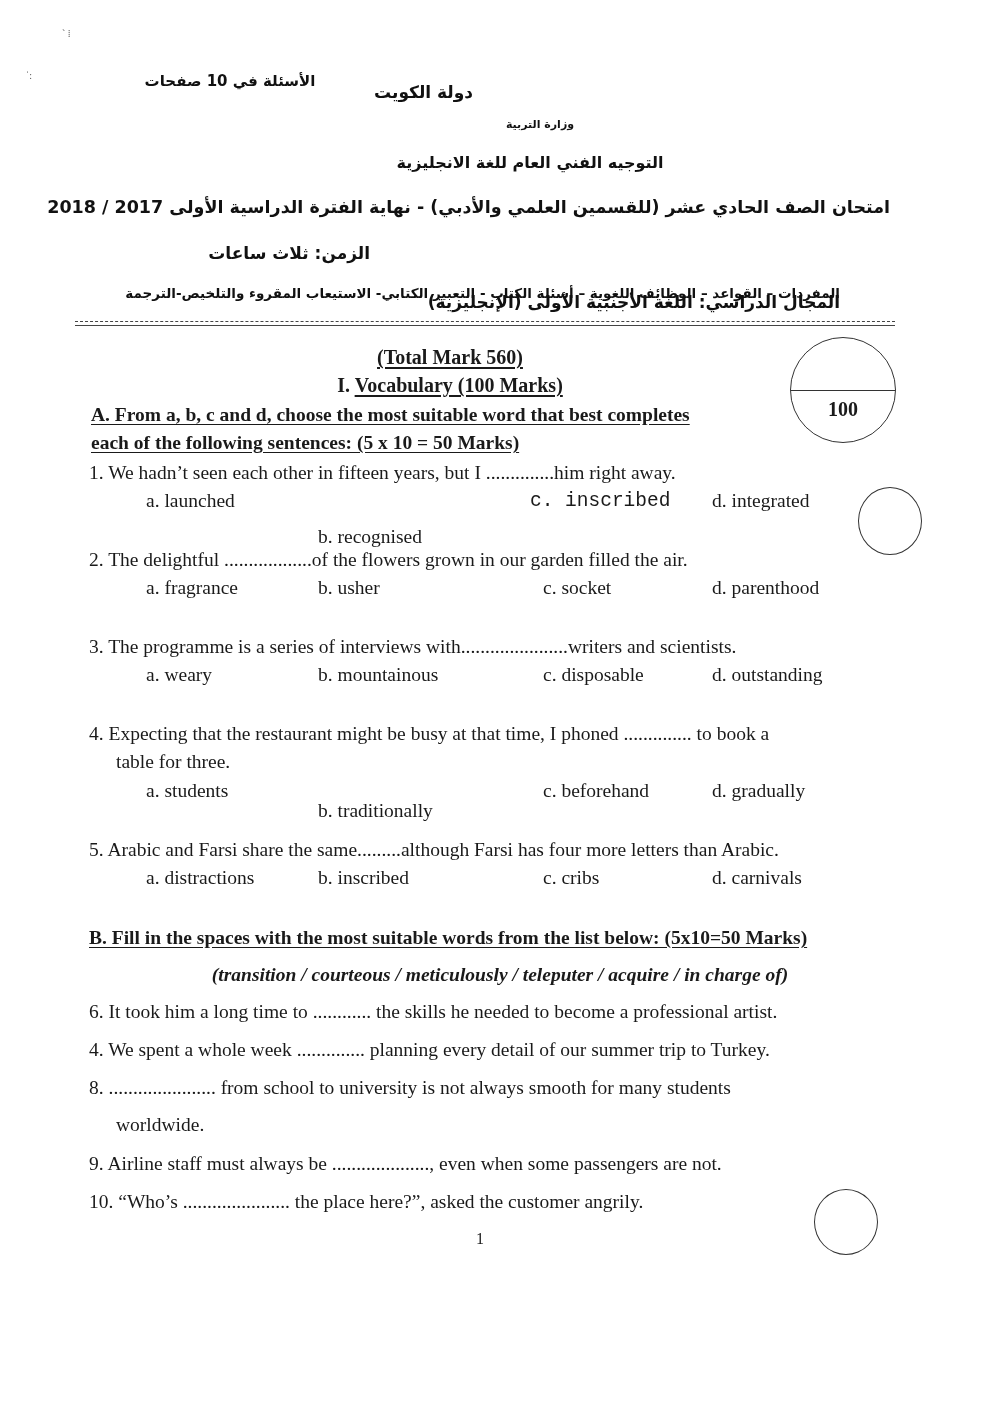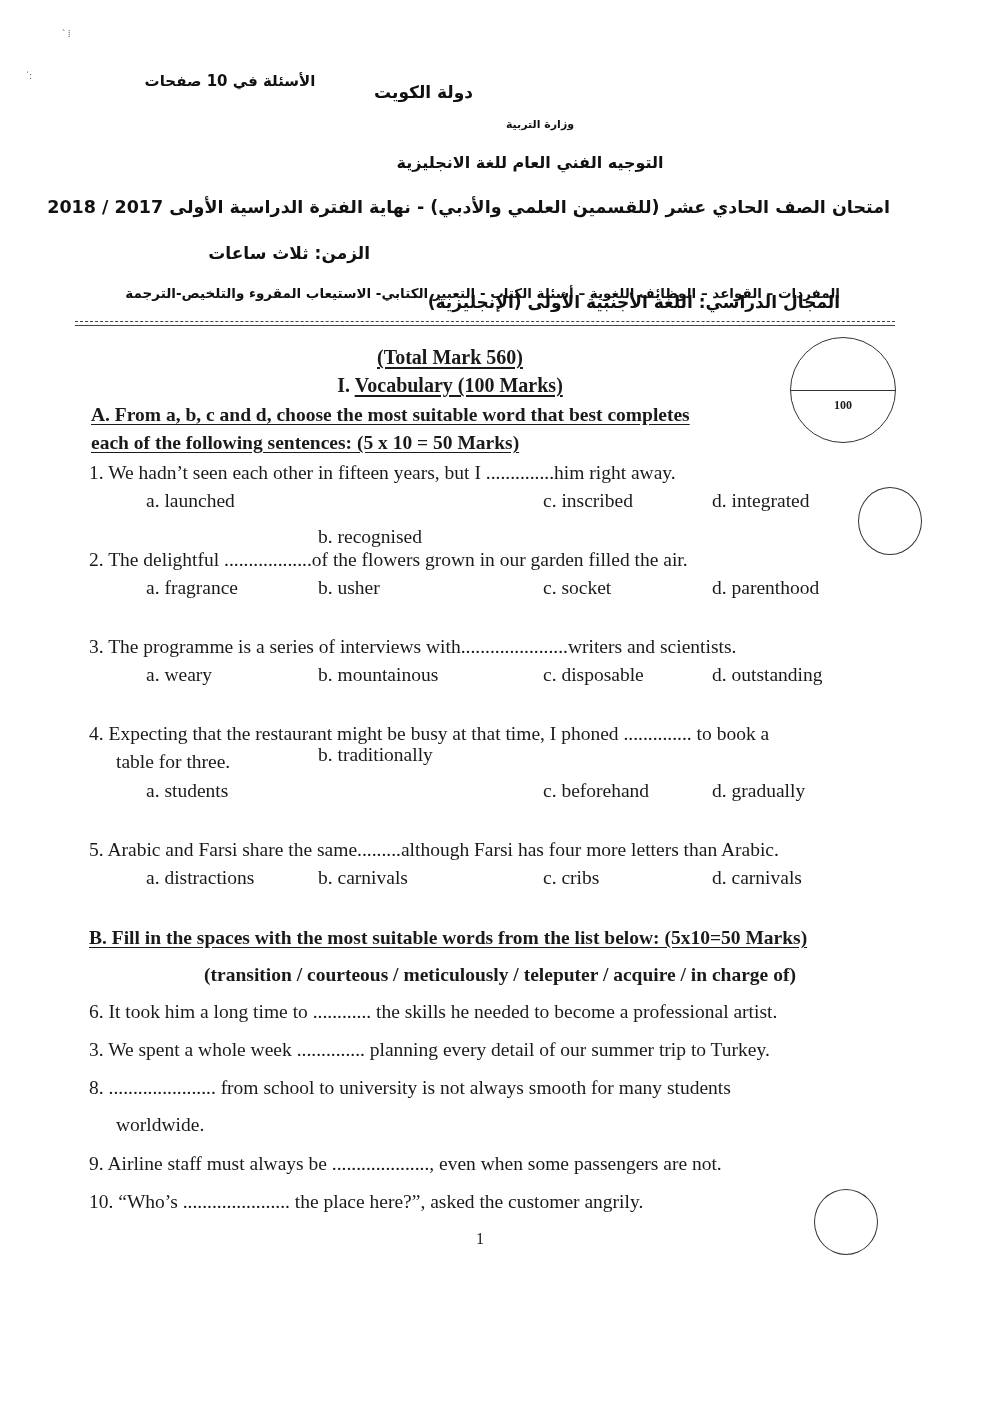--- a/index.html
+++ b/index.html
@@ -34,62 +34,62 @@
 <div class="sep" style="top:325px;border-top-style:solid;border-top-width:1px;"></div>
 
 <div class="abs en bold u" style="left:300px;top:346px;width:300px;text-align:center;font-size:20px;">(Total Mark 560)</div>
 <div class="abs en bold" style="left:300px;top:374px;width:300px;text-align:center;font-size:20px;">
   <span>I.</span>
   <span class="u">Vocabulary (100 Marks)</span>
 </div>
 
 <div class="circle" style="left:790px;top:337px;width:106px;height:106px;">
   <div style="position:absolute;left:0;right:0;top:50%;border-top:1.3px solid #333;"></div>
-  <div style="position:absolute;left:0;right:0;top:60px;text-align:center;font-weight:bold;font-size:12px;">100</div>
+  <div style="position:absolute;left:0;right:0;top:60px;text-align:center;font-weight:bold;font-size:20px;">100</div>
 </div>
 
 <div class="abs en bold u" style="left:91px;top:404px;font-size:19.5px;">A. From a, b, c and d, choose the most suitable word that best completes</div>
 <div class="abs en bold u" style="left:91px;top:432px;font-size:19.5px;">each of the following sentences: (5 x 10 = 50 Marks)</div>
 
 <div class="abs en" style="left:89px;top:462px;">1. We hadn’t seen each other in fifteen years, but I ..............him right away.</div>
 <div class="opt" style="left:146px;top:490px;">a. launched</div>
 <div class="opt" style="left:318px;top:490px;margin-top:36px;">b. recognised</div>
-<div class="opt" style="left:543px;top:490px;">c. inscribed</div>
+<div class="opt" style="left:530px;top:490px;font-family:Liberation Mono, monospace;">c. inscribed</div>
 <div class="opt" style="left:712px;top:490px;">d. integrated</div>
 <div class="circle" style="left:858px;top:487px;width:64px;height:68px;"></div>
 
 <div class="abs en" style="left:89px;top:549px;">2. The delightful ..................of the flowers grown in our garden filled the air.</div>
 <div class="opt" style="left:146px;top:577px;">a. fragrance</div>
 <div class="opt" style="left:318px;top:577px;">b. usher</div>
 <div class="opt" style="left:543px;top:577px;">c. socket</div>
 <div class="opt" style="left:712px;top:577px;text-align:center;">d. parenthood</div>
 
 <div class="abs en" style="left:89px;top:636px;">3. The programme is a series of interviews with......................writers and scientists.</div>
 <div class="opt" style="left:146px;top:664px;">a. weary</div>
 <div class="opt" style="left:318px;top:664px;">b. mountainous</div>
 <div class="opt" style="left:543px;top:664px;">c. disposable</div>
 <div class="opt" style="left:712px;top:664px;">d. outstanding</div>
 
 <div class="abs en" style="left:89px;top:723px;">4. Expecting that the restaurant might be busy at that time, I phoned .............. to book a</div>
 <div class="abs en" style="left:116px;top:751px;">table for three.</div>
 <div class="opt" style="left:146px;top:780px;">a. students</div>
-<div class="opt" style="left:318px;top:744px;">b. traditionally</div>
+<div class="opt" style="left:318px;top:800px;">b. traditionally</div>
 <div class="opt" style="left:543px;top:780px;">c. beforehand</div>
 <div class="opt" style="left:712px;top:780px;">d. gradually</div>
 
 <div class="abs en" style="left:89px;top:839px;">5. Arabic and Farsi share the same.........although Farsi has four more letters than Arabic.</div>
 <div class="opt" style="left:146px;top:867px;">a. distractions</div>
-<div class="opt" style="left:318px;top:867px;">b. carnivals</div>
+<div class="opt" style="left:318px;top:867px;">b. inscribed</div>
 <div class="opt" style="left:543px;top:867px;">c. cribs</div>
 <div class="opt" style="left:712px;top:867px;">d. carnivals</div>
 
 <div class="abs en bold u" style="left:89px;top:927px;font-size:19.5px;">B. Fill in the spaces with the most suitable words from the list below:  (5x10=50 Marks)</div>
-<div class="abs en bold" style="left:120px;top:964px;width:760px;text-align:center;font-size:19.5px;">(transition / courteous / meticulously / teleputer / acquire / in charge of)</div>
+<div class="abs en bold" style="left:120px;top:964px;width:760px;text-align:center;font-size:19.5px;font-style:italic;">(transition / courteous / meticulously / teleputer / acquire / in charge of)</div>
 
 <div class="abs en" style="left:89px;top:1001px;">6. It took him a long time to ............ the skills he needed to become a professional artist.</div>
-<div class="abs en" style="left:89px;top:1039px;">3. We spent a whole week  ..............  planning every detail of our summer trip to Turkey.</div>
+<div class="abs en" style="left:89px;top:1039px;">4. We spent a whole week  ..............  planning every detail of our summer trip to Turkey.</div>
 <div class="abs en" style="left:89px;top:1077px;">8. ......................  from school to university is not always smooth for many students</div>
 <div class="abs en" style="left:116px;top:1114px;">worldwide.</div>
 <div class="abs en" style="left:89px;top:1153px;">9. Airline staff must always be  ...................., even when some passengers are not.</div>
 <div class="abs en" style="left:89px;top:1191px;">10. “Who’s  ...................... the place here?”, asked the customer angrily.</div>
 <div class="circle" style="left:814px;top:1189px;width:64px;height:66px;"></div>
 
 <div class="abs en" style="left:476px;top:1230px;font-size:16px;">1</div>
 
 </body></html>

